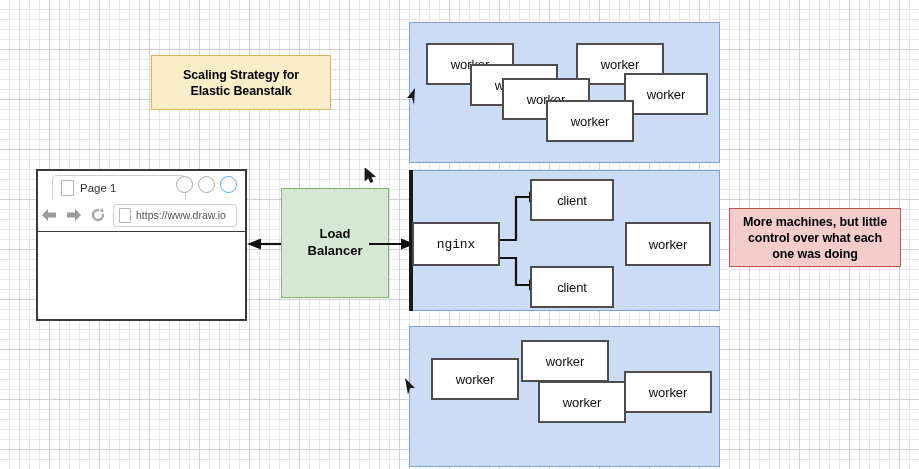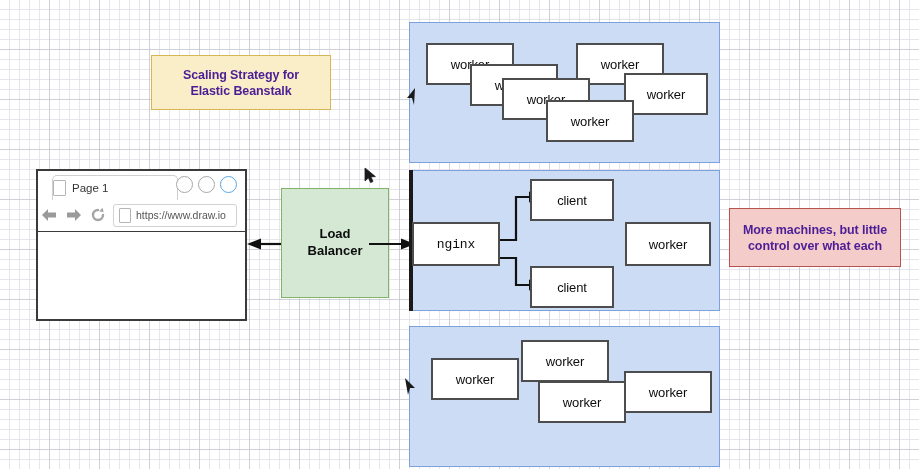--- a/index.html
+++ b/index.html
@@ -27,21 +27,21 @@
 
   
   .note {
     display: flex;
     align-items: center;
     justify-content: center;
     text-align: center;
     font-weight: bold;
     font-size: 12.5px;
     line-height: 1.28;
-    color: #4c1d95;
+    color: #000000;
     letter-spacing: -0.1px;
   }
   .note-yellow {
     background: #faeec8;
     border: 1px solid #d6b656;
   }
   .note-red {
     background: #f4ccca;
     border: 1px solid #b85450;
   }
@@ -93,21 +93,21 @@
   .browser-tab {
     position: absolute;
     left: 14px; top: 4px;
     width: 124px; height: 24px;
     background: #ffffff;
     border: 1px solid #cfcfcf;
     border-bottom: none;
     border-radius: 5px 5px 0 0;
     display: flex;
     align-items: center;
-    padding-left: 0;
+    padding-left: 8px;
     gap: 6px;
     font-size: 11.5px;
     color: #333333;
   }
   .browser-dots {
     position: absolute;
     right: 8px; top: 5px;
     display: flex;
     gap: 5px;
   }
@@ -171,20 +171,21 @@
     <div>
       <div>Scaling Strategy for</div>
       <div>Elastic Beanstalk</div>
     </div>
   </div>
 
   <div class="abs note note-red" style="left:729px; top:208px; width:172px; height:59px;">
     <div>
       <div>More machines, but little</div>
       <div>control over what each</div>
+      <div>one was doing</div>
     </div>
   </div>
 
   <div class="abs browser" style="left:36px; top:169px; width:211px; height:152px;">
     <div class="browser-tabstrip">
       <div class="browser-tab">
         <span class="doc-glyph tabicon"></span>
         <span>Page 1</span>
       </div>
       <div class="browser-dots">

